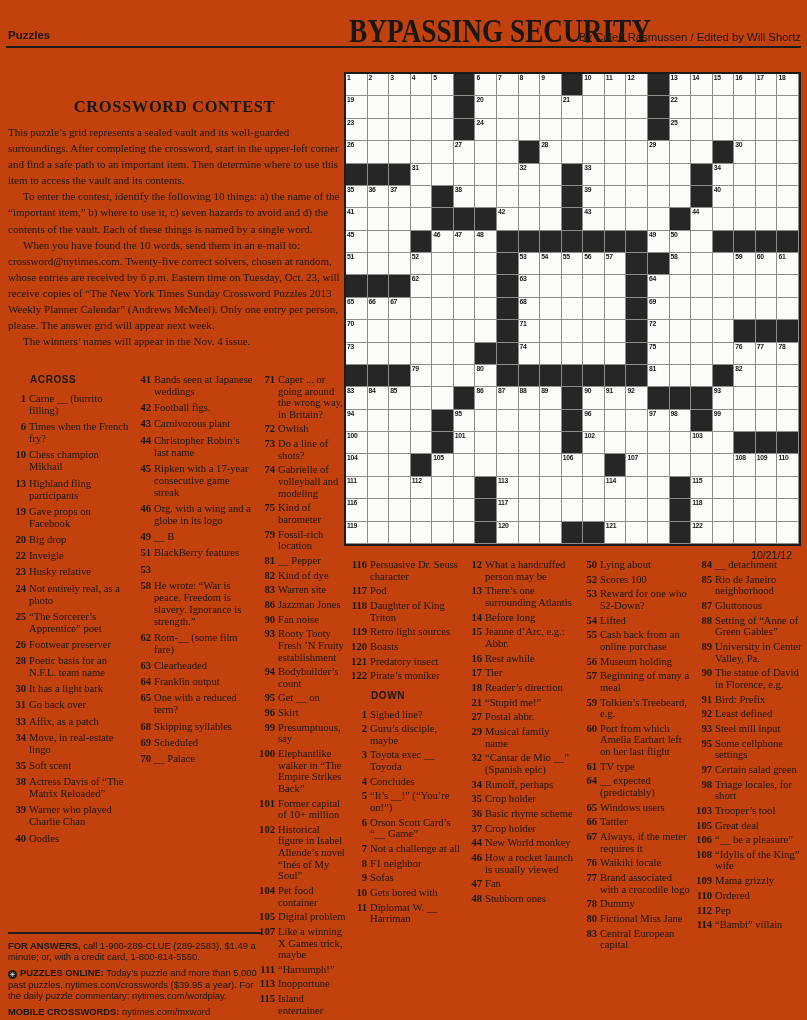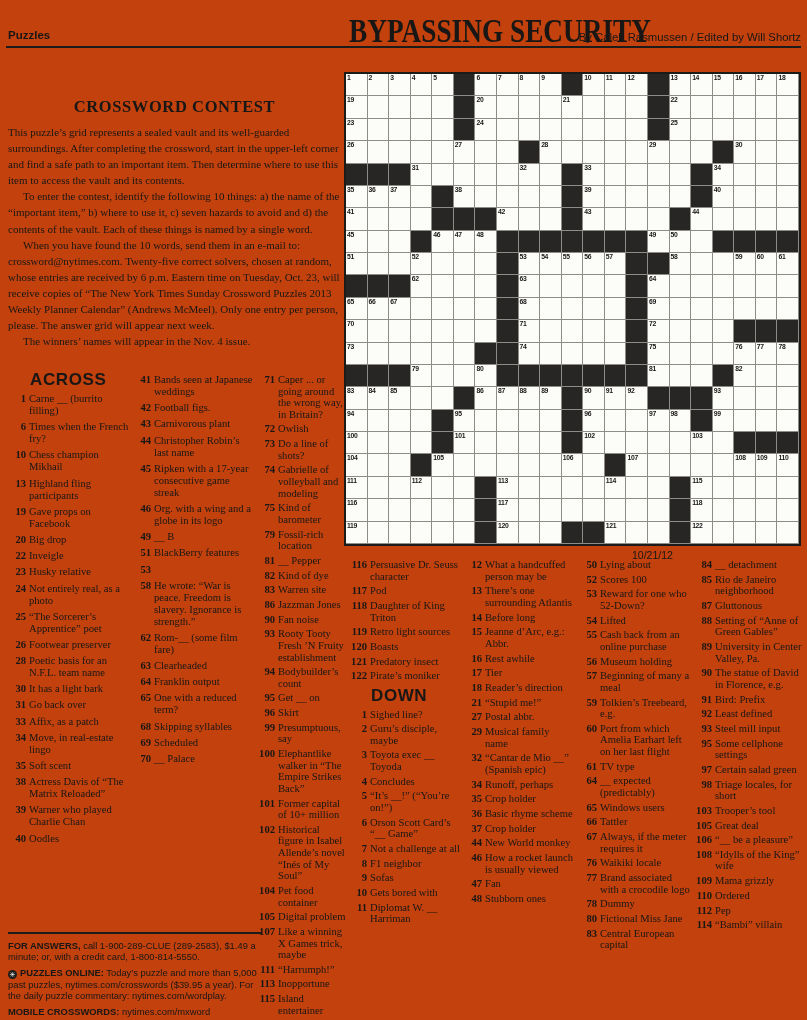--- a/index.html
+++ b/index.html
@@ -23,38 +23,38 @@
 
   
   .grid{position:absolute;left:344px;top:72px;width:457px;height:474px;
         display:grid;grid-template-columns:repeat(21,1fr);grid-template-rows:repeat(21,1fr);
         border:2px solid #1c1b19;background:#fcfcf9;box-sizing:border-box;}
   .cell{position:relative;border-right:1px solid #8e8c86;border-bottom:1px solid #8e8c86;
         background:#fcfcf9;box-sizing:border-box;}
   .cell.black{background:#272624;}
   .cnum{position:absolute;top:0;left:1px;font-family:"Liberation Sans",sans-serif;
         font-size:6.8px;font-weight:bold;line-height:8px;letter-spacing:-.3px;}
-  .date{position:absolute;left:632px;top:549px;width:160px;text-align:left;
+  .date{position:absolute;left:632px;top:549px;width:160px;text-align:right;
         font-family:"Liberation Sans",sans-serif;font-size:10.5px;}
 
   
   .clue-col{position:absolute;font-size:10.6px;line-height:12px;}
   #colA{left:8px;top:374px;width:123px;}
   #colB{left:133px;top:374px;width:123px;}
   #colC{left:257px;top:374px;width:90px;}
   #colD{left:349px;top:559px;width:111px;}
   #colE{left:464px;top:559px;width:111px;}
   #colF{left:579px;top:559px;width:112px;}
   #colG{left:694px;top:559px;width:112px;}
   .clue{display:flex;margin-bottom:4.2px;}
   .tight .clue{margin-bottom:3.1px;}
   .tight{line-height:11.6px;}
   .cn{flex:0 0 18px;text-align:right;padding-right:3px;font-weight:bold;}
   .ct{flex:1;}
-  .list-head{font-family:"Liberation Sans",sans-serif;font-weight:bold;font-size:17px;
+  .list-head{font-family:"Liberation Sans",sans-serif;font-weight:bold;font-size:10px;
              letter-spacing:.6px;margin:0 0 7px 22px;}
   .down-head{margin-top:8px;}
 
   
   .fine{position:absolute;left:8px;top:932px;width:253px;border-top:2px solid #1d1c1a;
         padding-top:6px;font-family:"Liberation Sans",sans-serif;font-size:9.4px;line-height:11px;}
   .fine .item{margin-bottom:5px;}
   .icon-circle{display:inline-block;width:9px;height:9px;border-radius:50%;background:#1d1c1a;
                color:#fff;font-size:7px;line-height:9px;text-align:center;margin-right:3px;
                vertical-align:-1px;}

